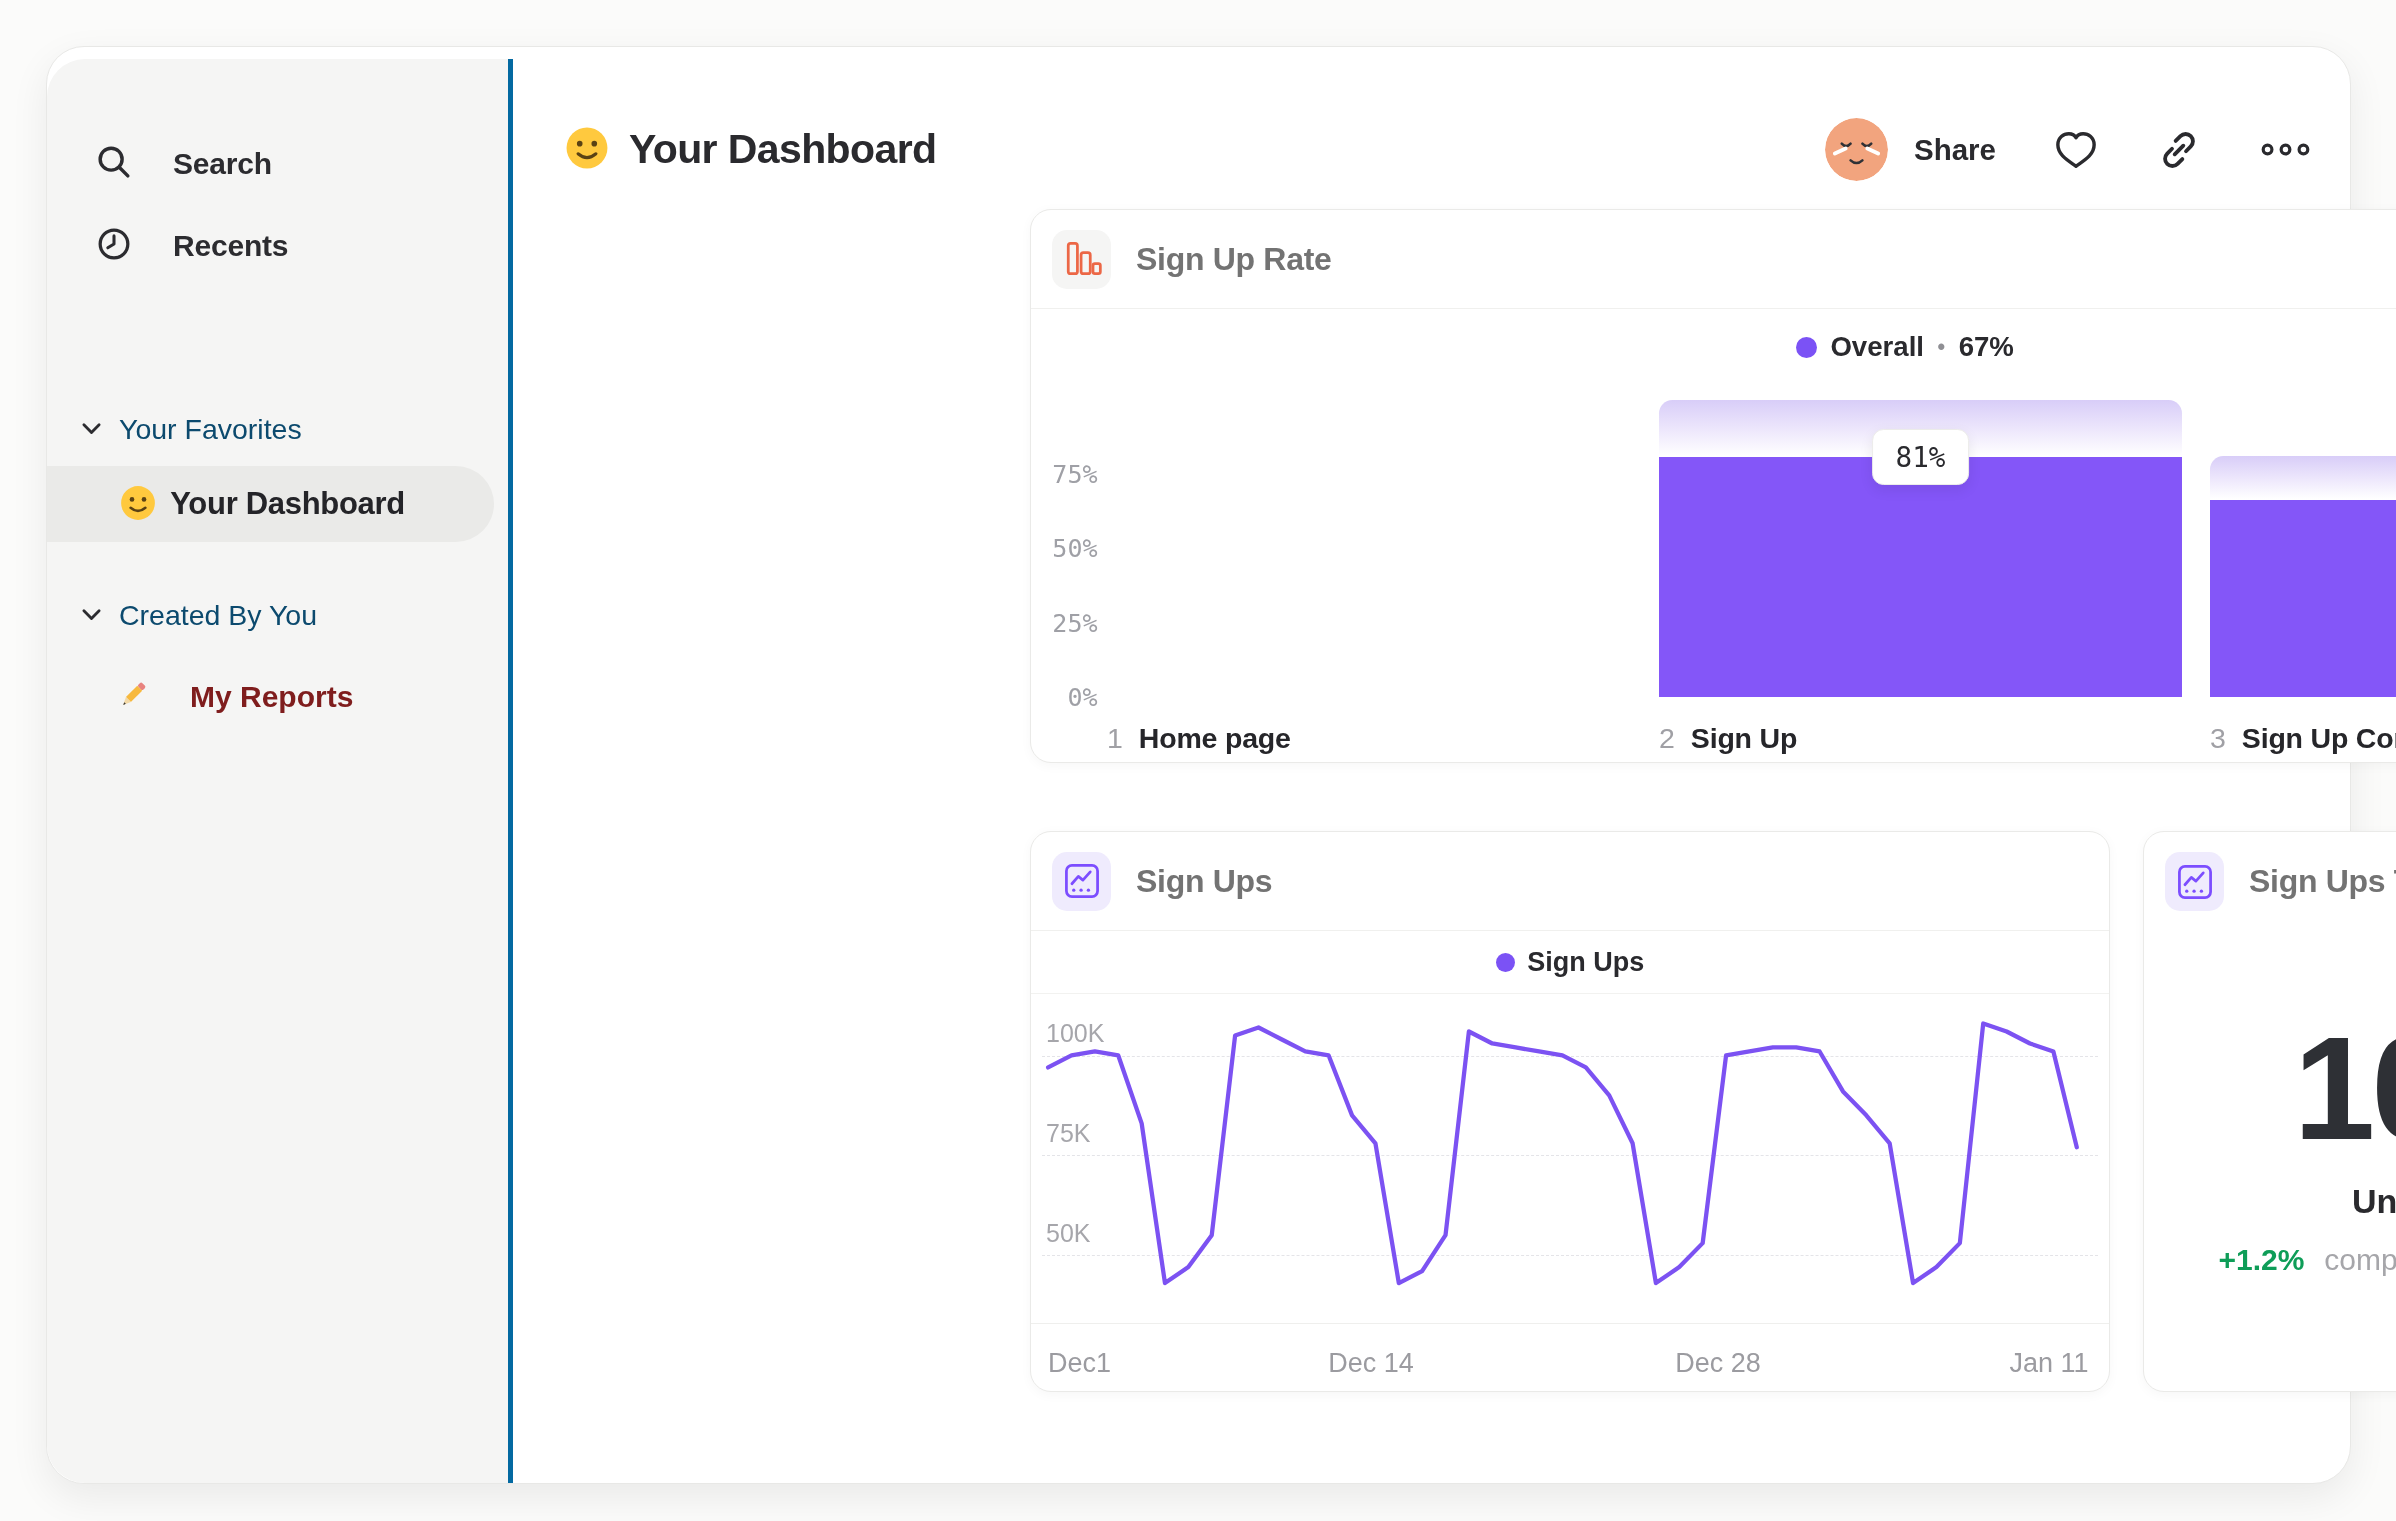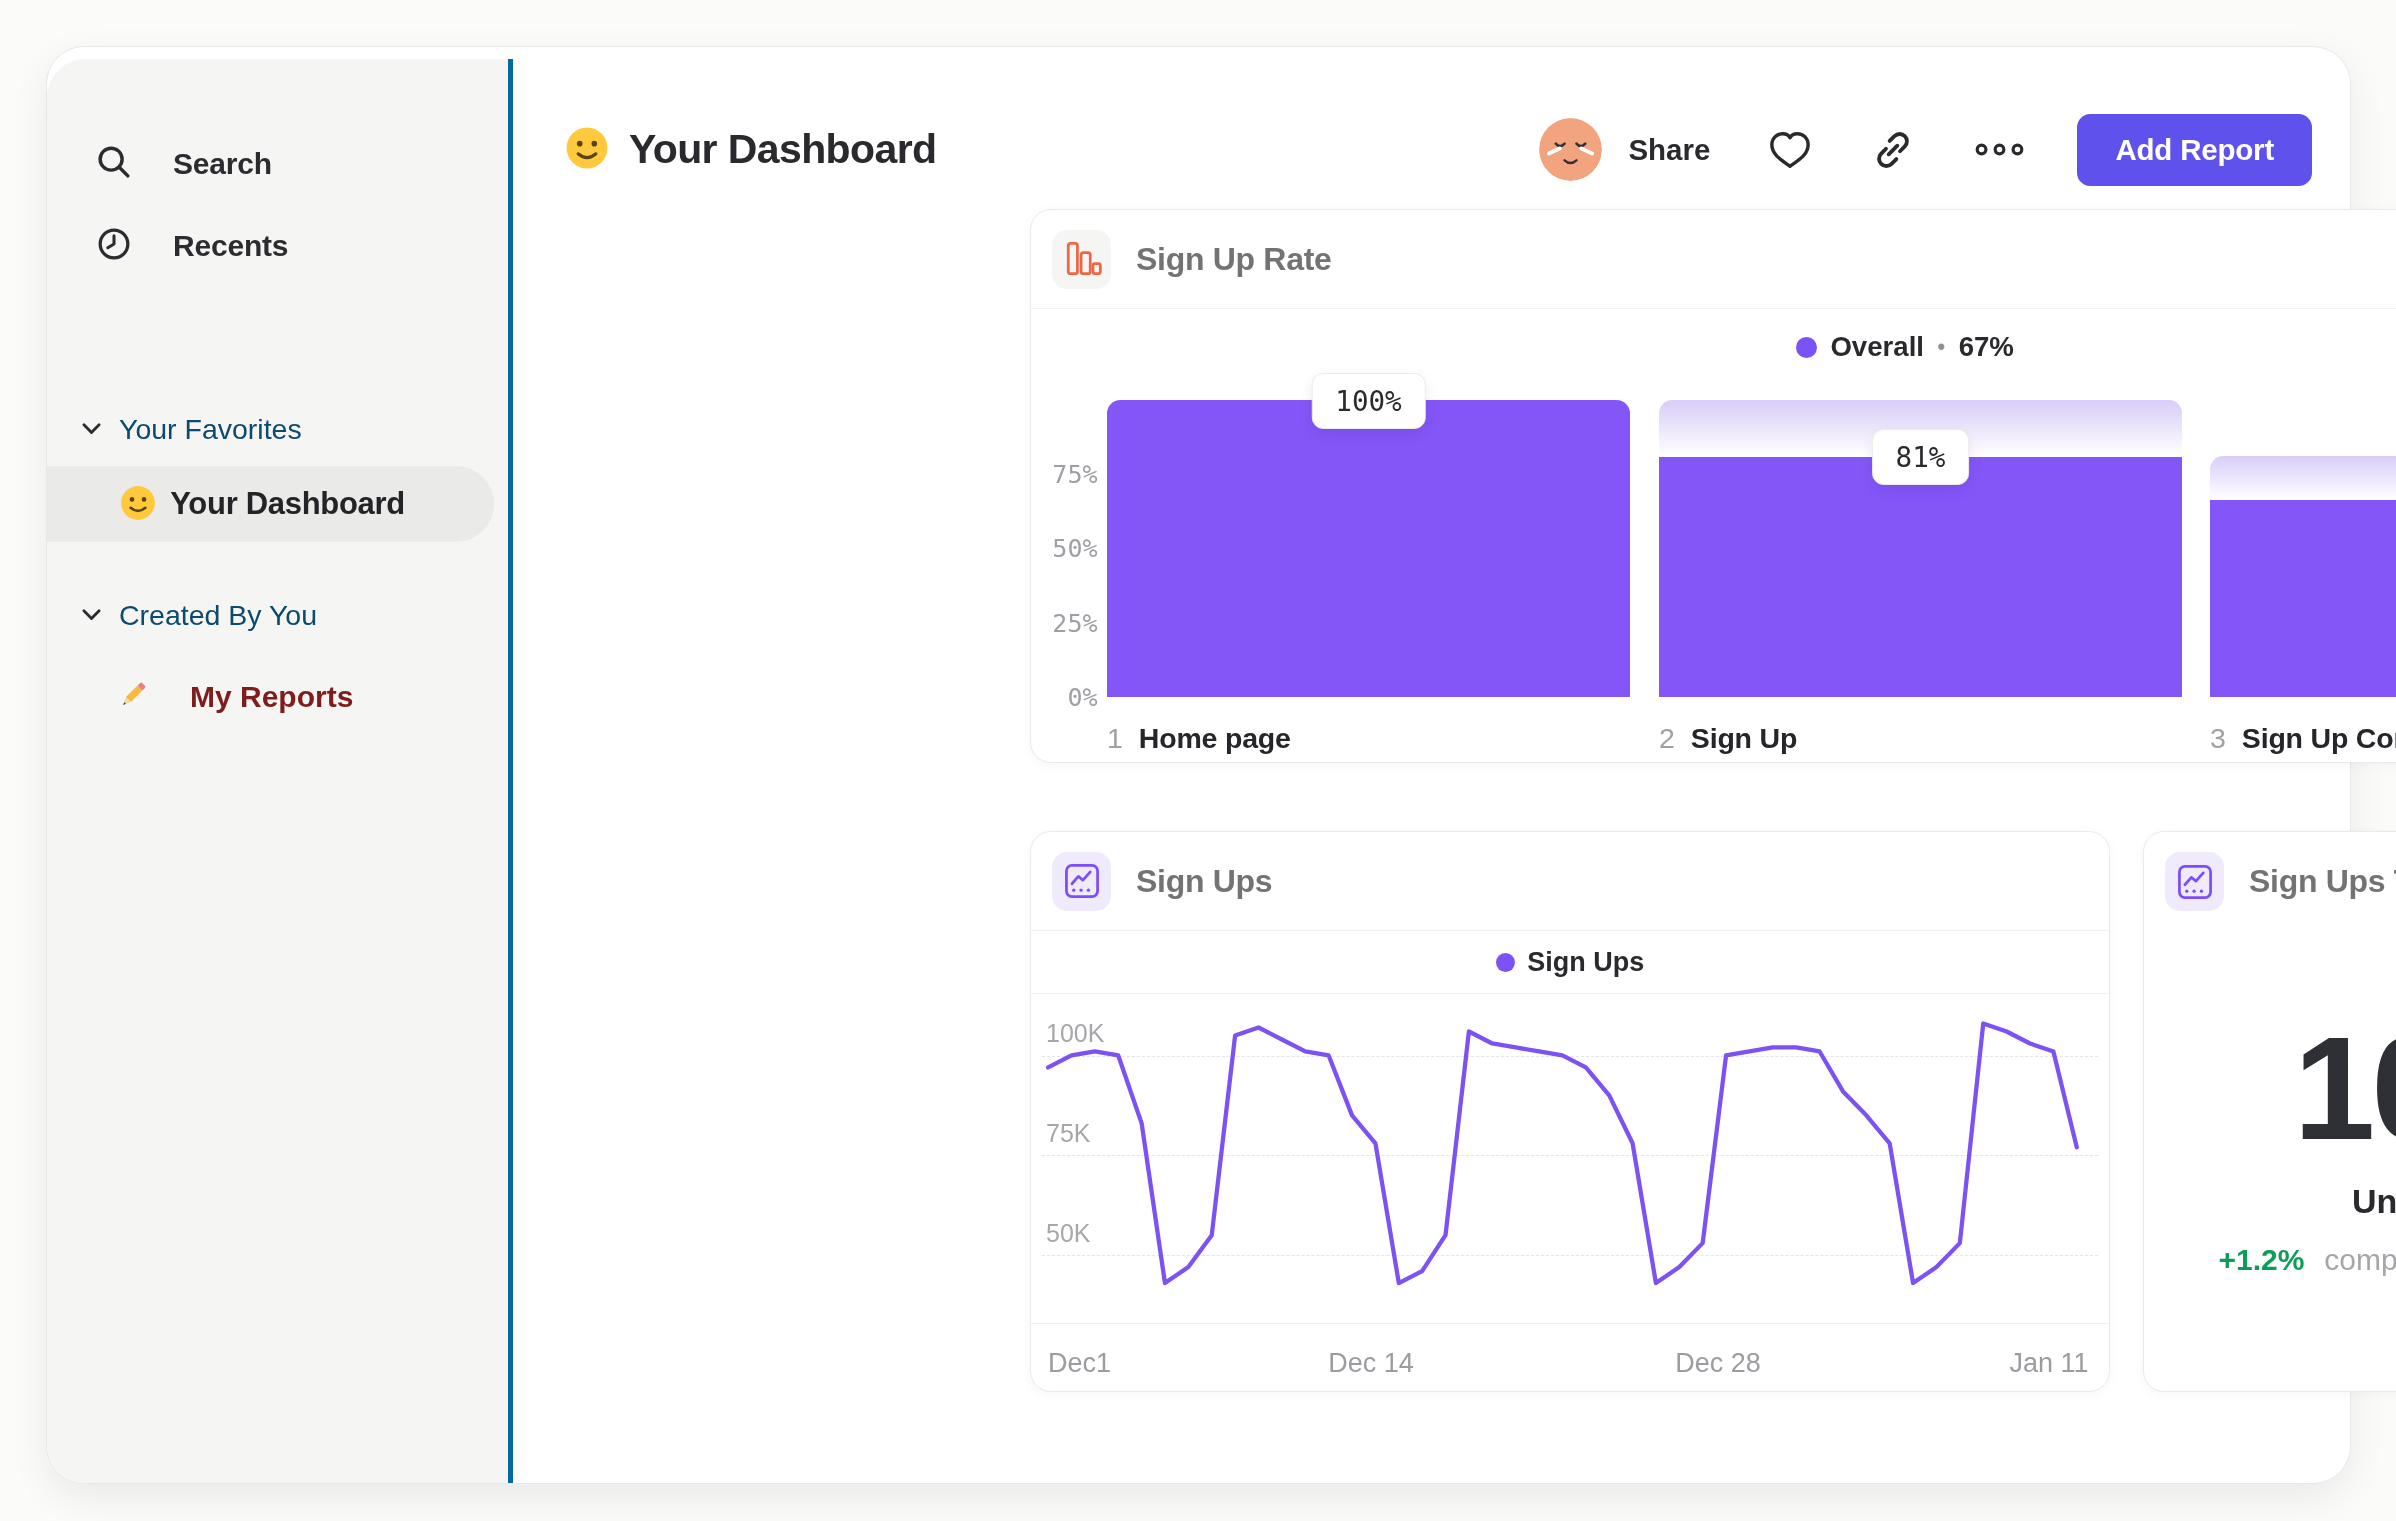--- a/index.html
+++ b/index.html
@@ -227,21 +227,20 @@
       </span>
 
       <span class="hicon">
         <svg width="53" height="17" viewBox="0 0 56 18">
             <circle cx="9" cy="9" r="4.6" fill="none" stroke="#2A2A2E" stroke-width="3.4"></circle>
             <circle cx="28" cy="9" r="4.6" fill="none" stroke="#2A2A2E" stroke-width="3.4"></circle>
             <circle cx="47" cy="9" r="4.6" fill="none" stroke="#2A2A2E" stroke-width="3.4"></circle>
           </svg>
       </span>
 
-      <button class="addbtn">Add Report</button>
     </div>
 
     <div class="card card-a">
       <div class="chead bordered">
         <span class="cicon gray">
           <svg width="44" height="44" viewBox="0 0 48 48">
               <rect x="9" y="7" width="10" height="33" rx="2.5" fill="none" stroke="#EC6746" stroke-width="3"></rect>
               <rect x="23" y="17" width="10" height="23" rx="2.5" fill="none" stroke="#EC6746" stroke-width="3"></rect>
               <rect x="36" y="29" width="8" height="11" rx="2" fill="none" stroke="#EC6746" stroke-width="3"></rect>
             </svg>
@@ -256,25 +255,20 @@
         <span class="fsep">•</span>
         <span>67%</span>
       </div>
 
       <span class="fyt fyt-0">75%</span>
       <span class="fyt fyt-1">50%</span>
       <span class="fyt fyt-2">25%</span>
       <span class="fyt fyt-3">0%</span>
 
       <div class="fplot">
-        <div class="fcol fcol-0">
-
-          <div class="fbar" style="height: 297px; border-radius: 13.3px 13.3px 0px 0px;"></div>
-          <div class="fbadge" style="bottom: 268px;">100%</div>
-        </div>
         <div class="fcol fcol-1">
           <div class="fghost" style="top: 0px; height: 56px;"></div>
           <div class="fbar" style="height: 240px;"></div>
           <div class="fbadge" style="bottom: 212px;">81%</div>
         </div>
         <div class="fcol fcol-2">
           <div class="fghost" style="top: 56px; height: 43px;"></div>
           <div class="fbar" style="height: 197px;"></div>
 
         </div>

